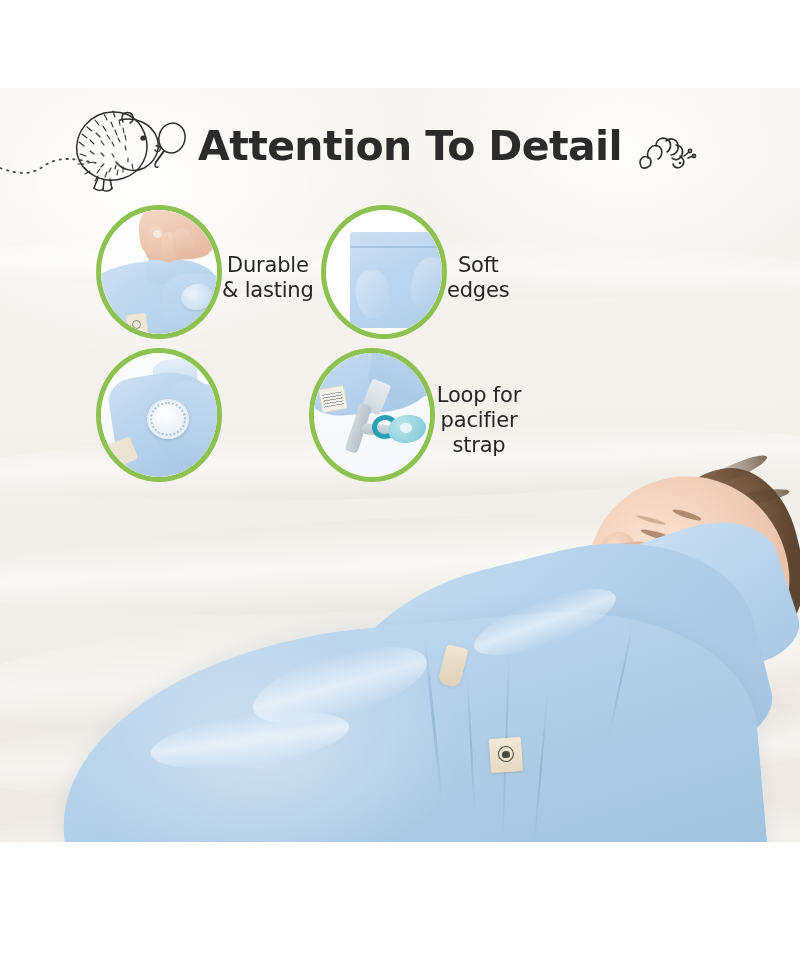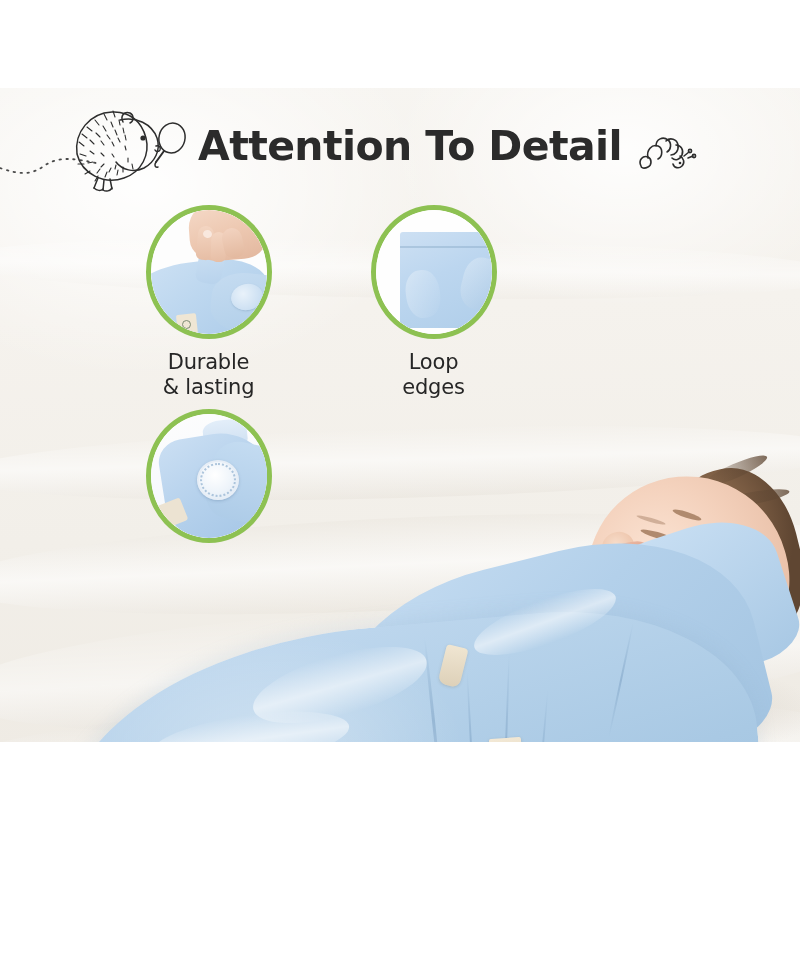--- a/index.html
+++ b/index.html
@@ -9,21 +9,21 @@
     width: 800px;
     height: 978px;
     background: #ffffff;
     font-family: "Liberation Sans", sans-serif;
     overflow: hidden;
   }
 
   #page {
     position: relative;
     width: 800px;
-    height: 742px;
+    height: 842px;
     background: #ffffff;
     overflow: hidden;
     text-decoration: underline;
   }
 
   
   .scene {
     position: absolute;
     left: 0;
     top: 88px;
@@ -107,21 +107,21 @@
   .feature-row {
     display: flex;
     flex-direction: row;
     align-items: flex-start;
   }
   .feature-row.row-2 { margin-top: 9px; }
 
   .feature {
     width: 225px;
     display: flex;
-    flex-direction: column;
+    flex-direction: row;
     align-items: center;
   }
 
   .circle {
     width: 126px;
     height: 134px;
     border-radius: 50%;
     border: 5px solid #8dc152;
     background: #ffffff;
     overflow: hidden;
@@ -701,21 +701,21 @@
         <div class="circle">
           <div class="inner">
             <div class="art2">
               <div class="panel"></div>
               <div class="hem"></div>
               <div class="fold1"></div>
               <div class="fold2"></div>
             </div>
           </div>
         </div>
-        <div class="feature-label">Loop
+        <div class="feature-label">Soft
 edges</div>
       </div>
 
 
     </div>
 
     <div class="feature-row row-2">
 
       <div class="feature">
         <div class="circle">
@@ -725,20 +725,40 @@
               <div class="wing"></div>
               <div class="wing2"></div>
               <div class="patch"></div>
               <div class="patch-ring"></div>
               <div class="strap"></div>
             </div>
           </div>
         </div>
       </div>
 
+      <div class="feature">
+        <div class="circle">
+          <div class="inner">
+            <div class="art5">
+              <div class="cloth"></div>
+              <div class="cloth2"></div>
+              <div class="carelabel"></div>
+              <div class="carelines"></div>
+              <div class="loop-tag"></div>
+              <div class="strapband"></div>
+              <div class="strapband2"></div>
+              <div class="paci-ring"></div>
+              <div class="paci-shield"></div>
+              <div class="paci-hole"></div>
+            </div>
+          </div>
+        </div>
+        <div class="feature-label">Loop for
+pacifier strap</div>
+      </div>
 
       <div class="feature"></div>
 
     </div>
 
   </div>
 
   <div class="band-bottom"></div>
 
 </div>

